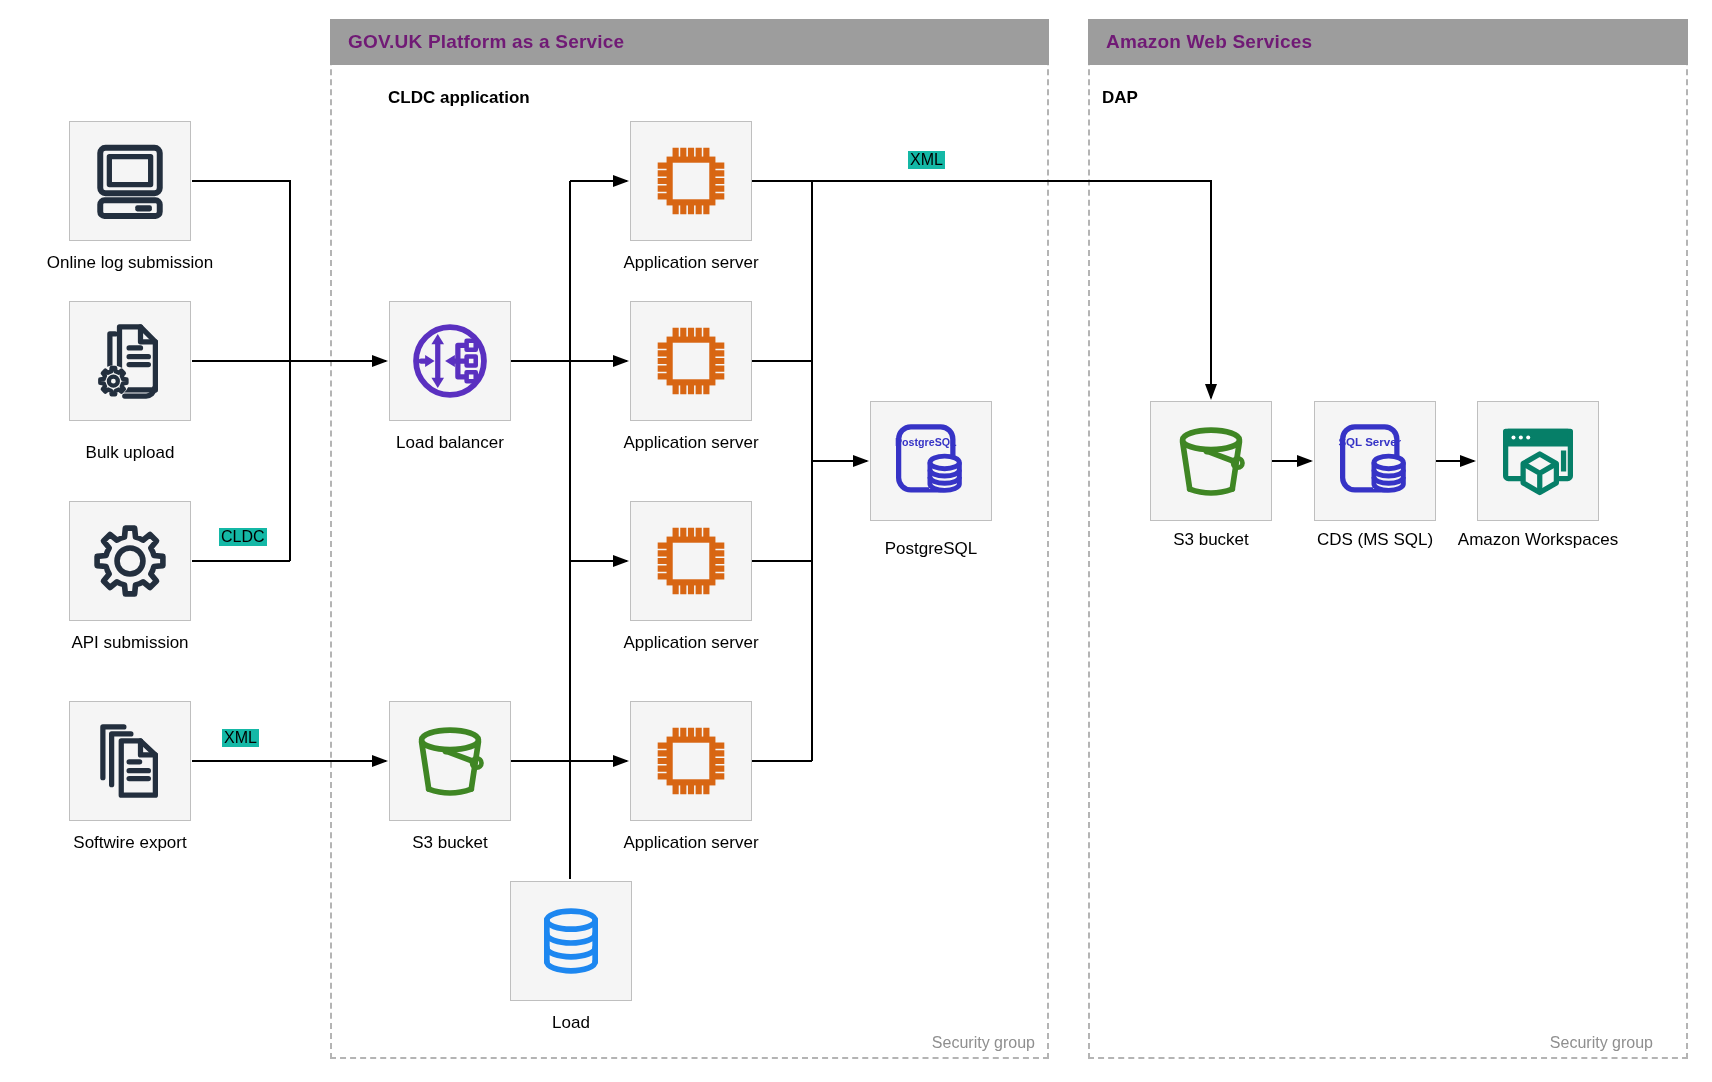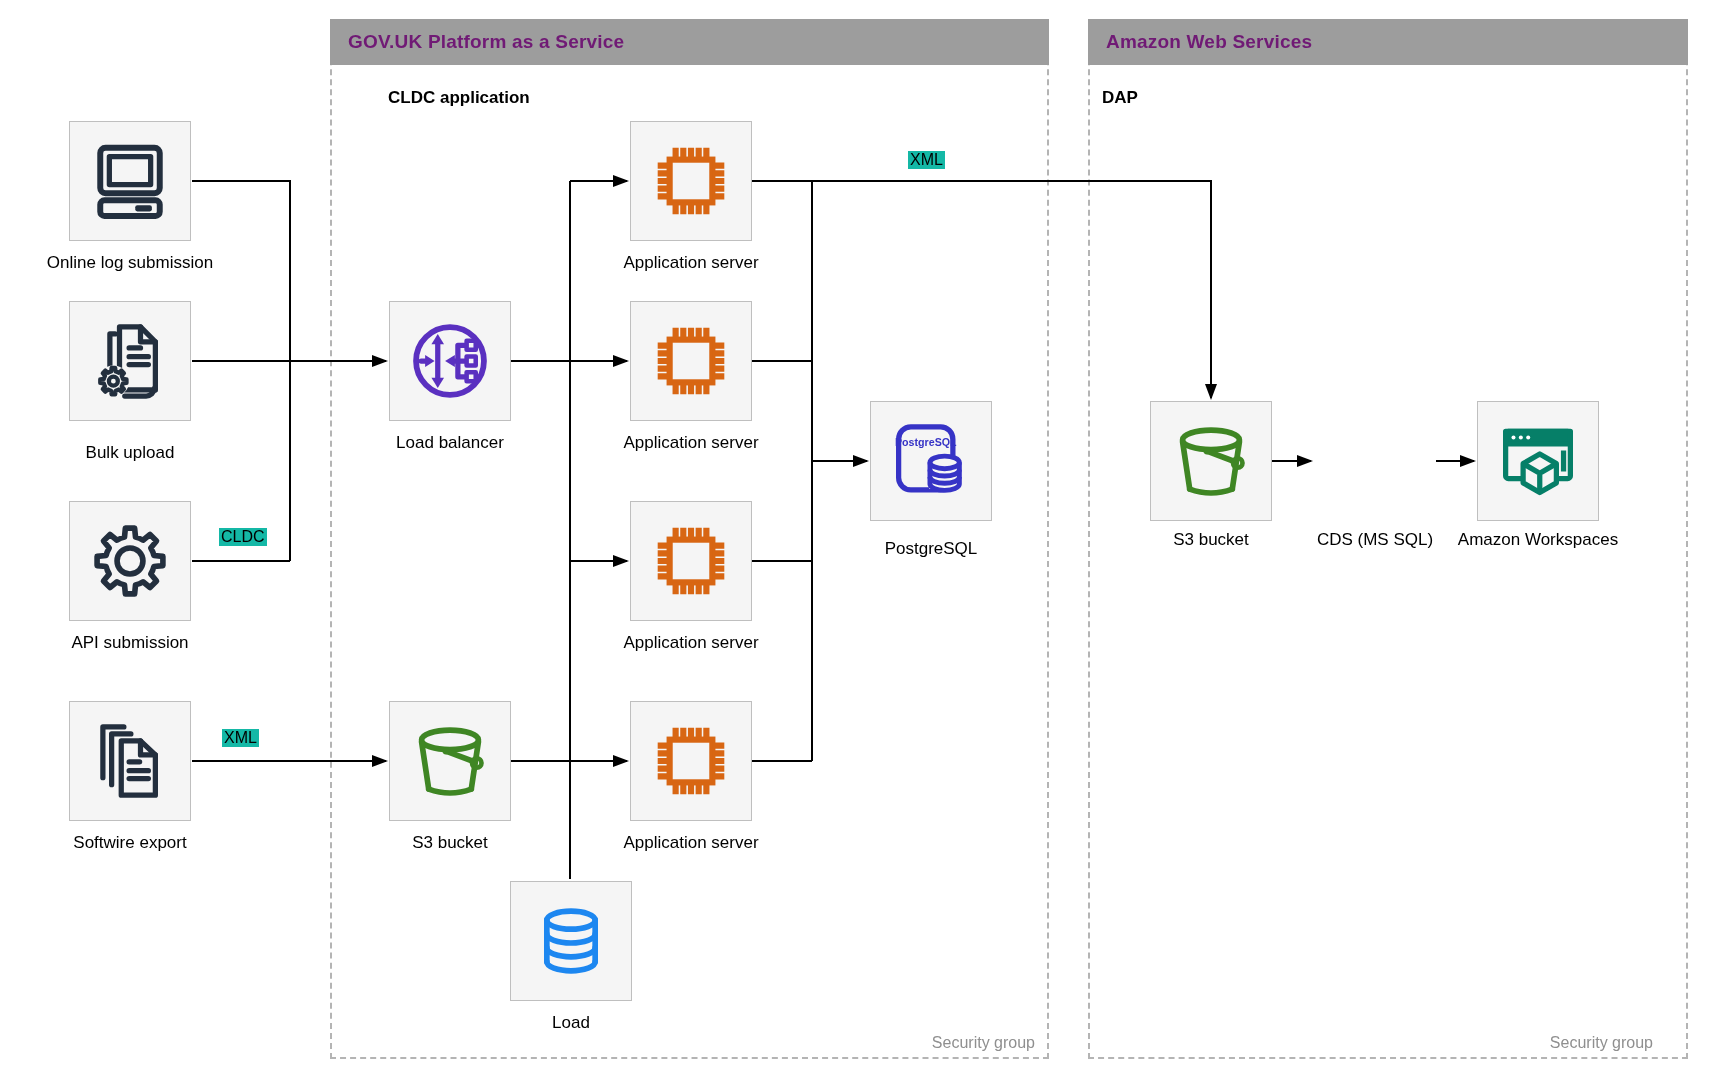--- a/index.html
+++ b/index.html
@@ -254,20 +254,35 @@
         <path d="M39.5 13.5 L35.6 39.3"></path>
         <path d="M12.4 39.3 Q24 43.6 35.6 39.3"></path>
         <circle cx="21.8" cy="18.6" r="1.9" fill="#3f8624" stroke="none"></circle>
         <path d="M21.8 18.6 L37.2 24.4"></path>
         <circle cx="38.6" cy="25.1" r="2.6" stroke-width="2.5"></circle>
       </g>
     </svg>
   </div>
   <div class="nlabel" style="left:1101px;top:530px;">S3 bucket</div>
 
+  <div class="node" style="left:1314px;top:401px;">
+    <svg class="icon" width="84" height="84" viewBox="0 0 48 48">
+      <g fill="none" stroke="#3633c6" stroke-width="3">
+        <rect x="5.5" y="4.5" width="31" height="36" rx="7"></rect>
+        <text x="21" y="15.2" text-anchor="middle" stroke="none" fill="#3633c6" font-family="Liberation Sans, sans-serif" font-size="6.6" font-weight="bold">SQL Server</text>
+        <rect x="23" y="24" width="18" height="16" fill="#f5f5f5" stroke="none"></rect>
+        <ellipse cx="31.8" cy="24.8" rx="8.4" ry="3.6" stroke-width="2.8" fill="#f5f5f5"></ellipse>
+        <path d="M23.4 24.8 V37.2" stroke-width="2.8"></path>
+        <path d="M40.2 24.8 V37.2" stroke-width="2.8"></path>
+        <path d="M23.4 29 A8.4 3.6 0 0 0 40.2 29" stroke-width="2.8"></path>
+        <path d="M23.4 33.1 A8.4 3.6 0 0 0 40.2 33.1" stroke-width="2.8"></path>
+        <path d="M23.4 37.2 A8.4 3.6 0 0 0 40.2 37.2" stroke-width="2.8"></path>
+      </g>
+    </svg>
+  </div>
   <div class="nlabel" style="left:1265px;top:530px;">CDS (MS SQL)</div>
 
   <div class="node" style="left:1477px;top:401px;">
     <svg class="icon" width="84" height="84" viewBox="0 0 48 48">
       <g fill="none" stroke="#067f68" stroke-width="3" stroke-linejoin="round">
         <rect x="5.5" y="7" width="37" height="27" rx="1.5"></rect>
         <rect x="5.5" y="7" width="37" height="7.2" fill="#067f68"></rect>
         <circle cx="10" cy="10.6" r="1.15" fill="#ffffff" stroke="none"></circle>
         <circle cx="14.2" cy="10.6" r="1.15" fill="#ffffff" stroke="none"></circle>
         <circle cx="18.4" cy="10.6" r="1.15" fill="#ffffff" stroke="none"></circle>

